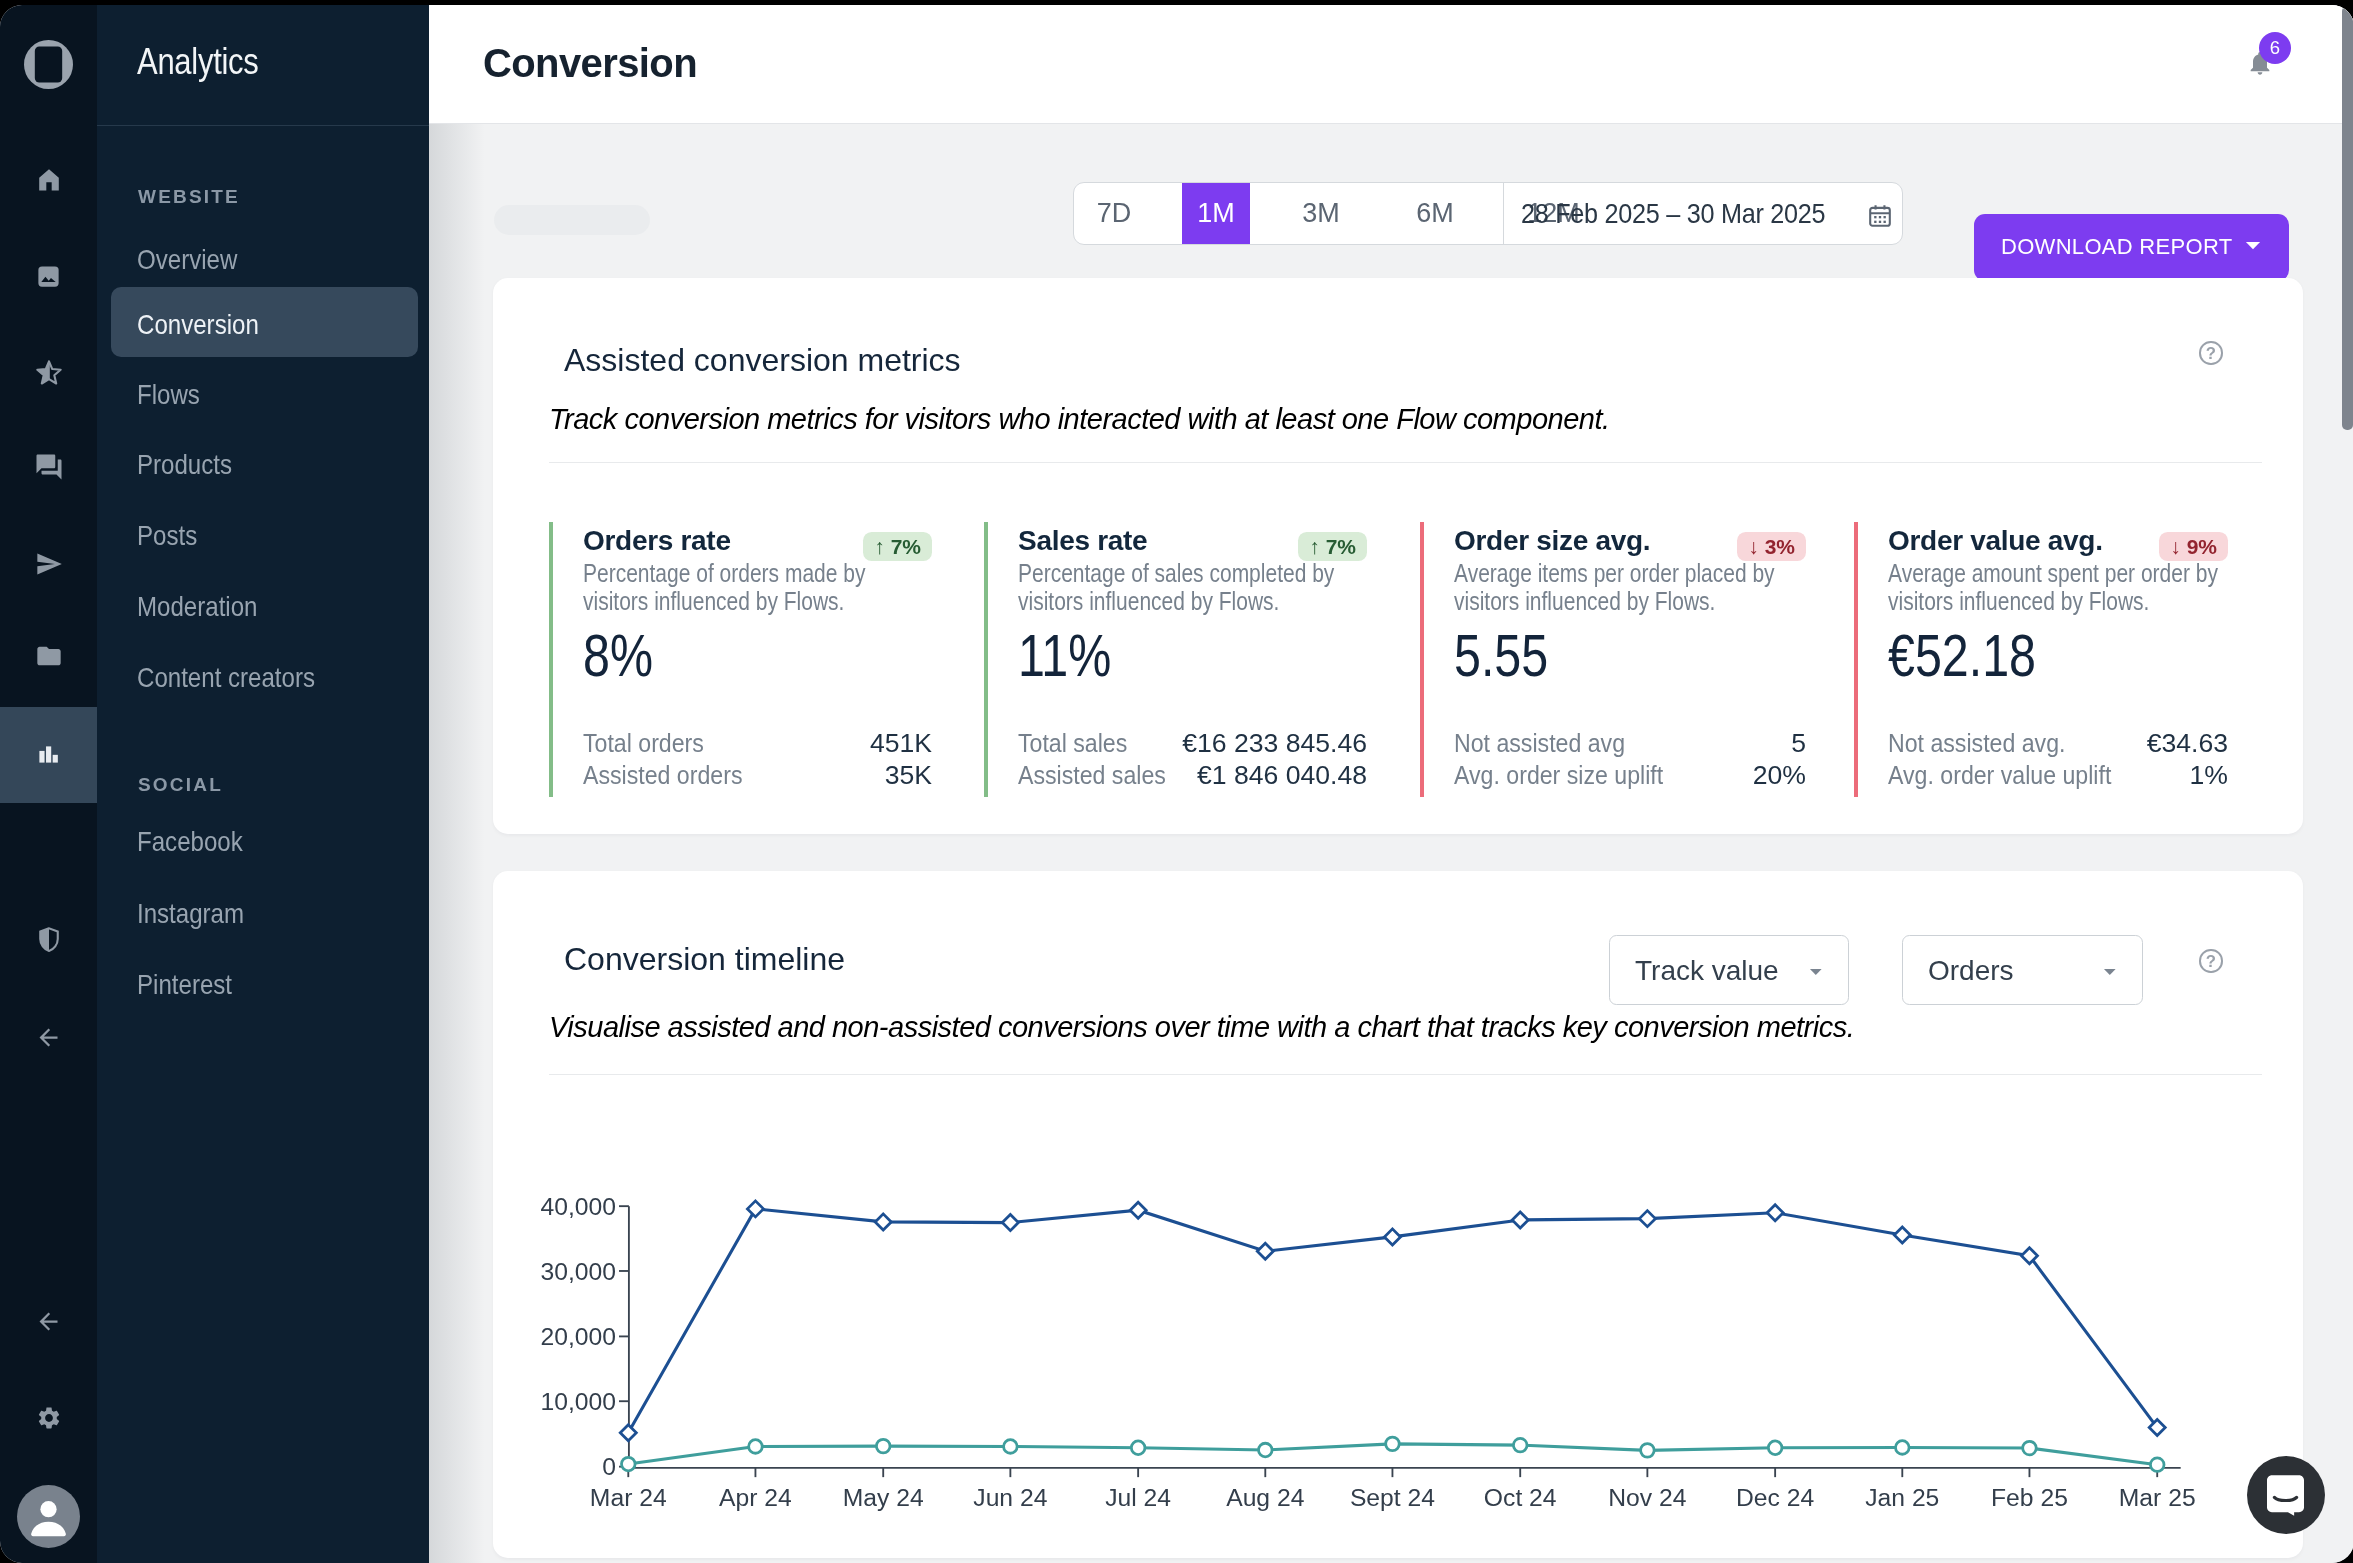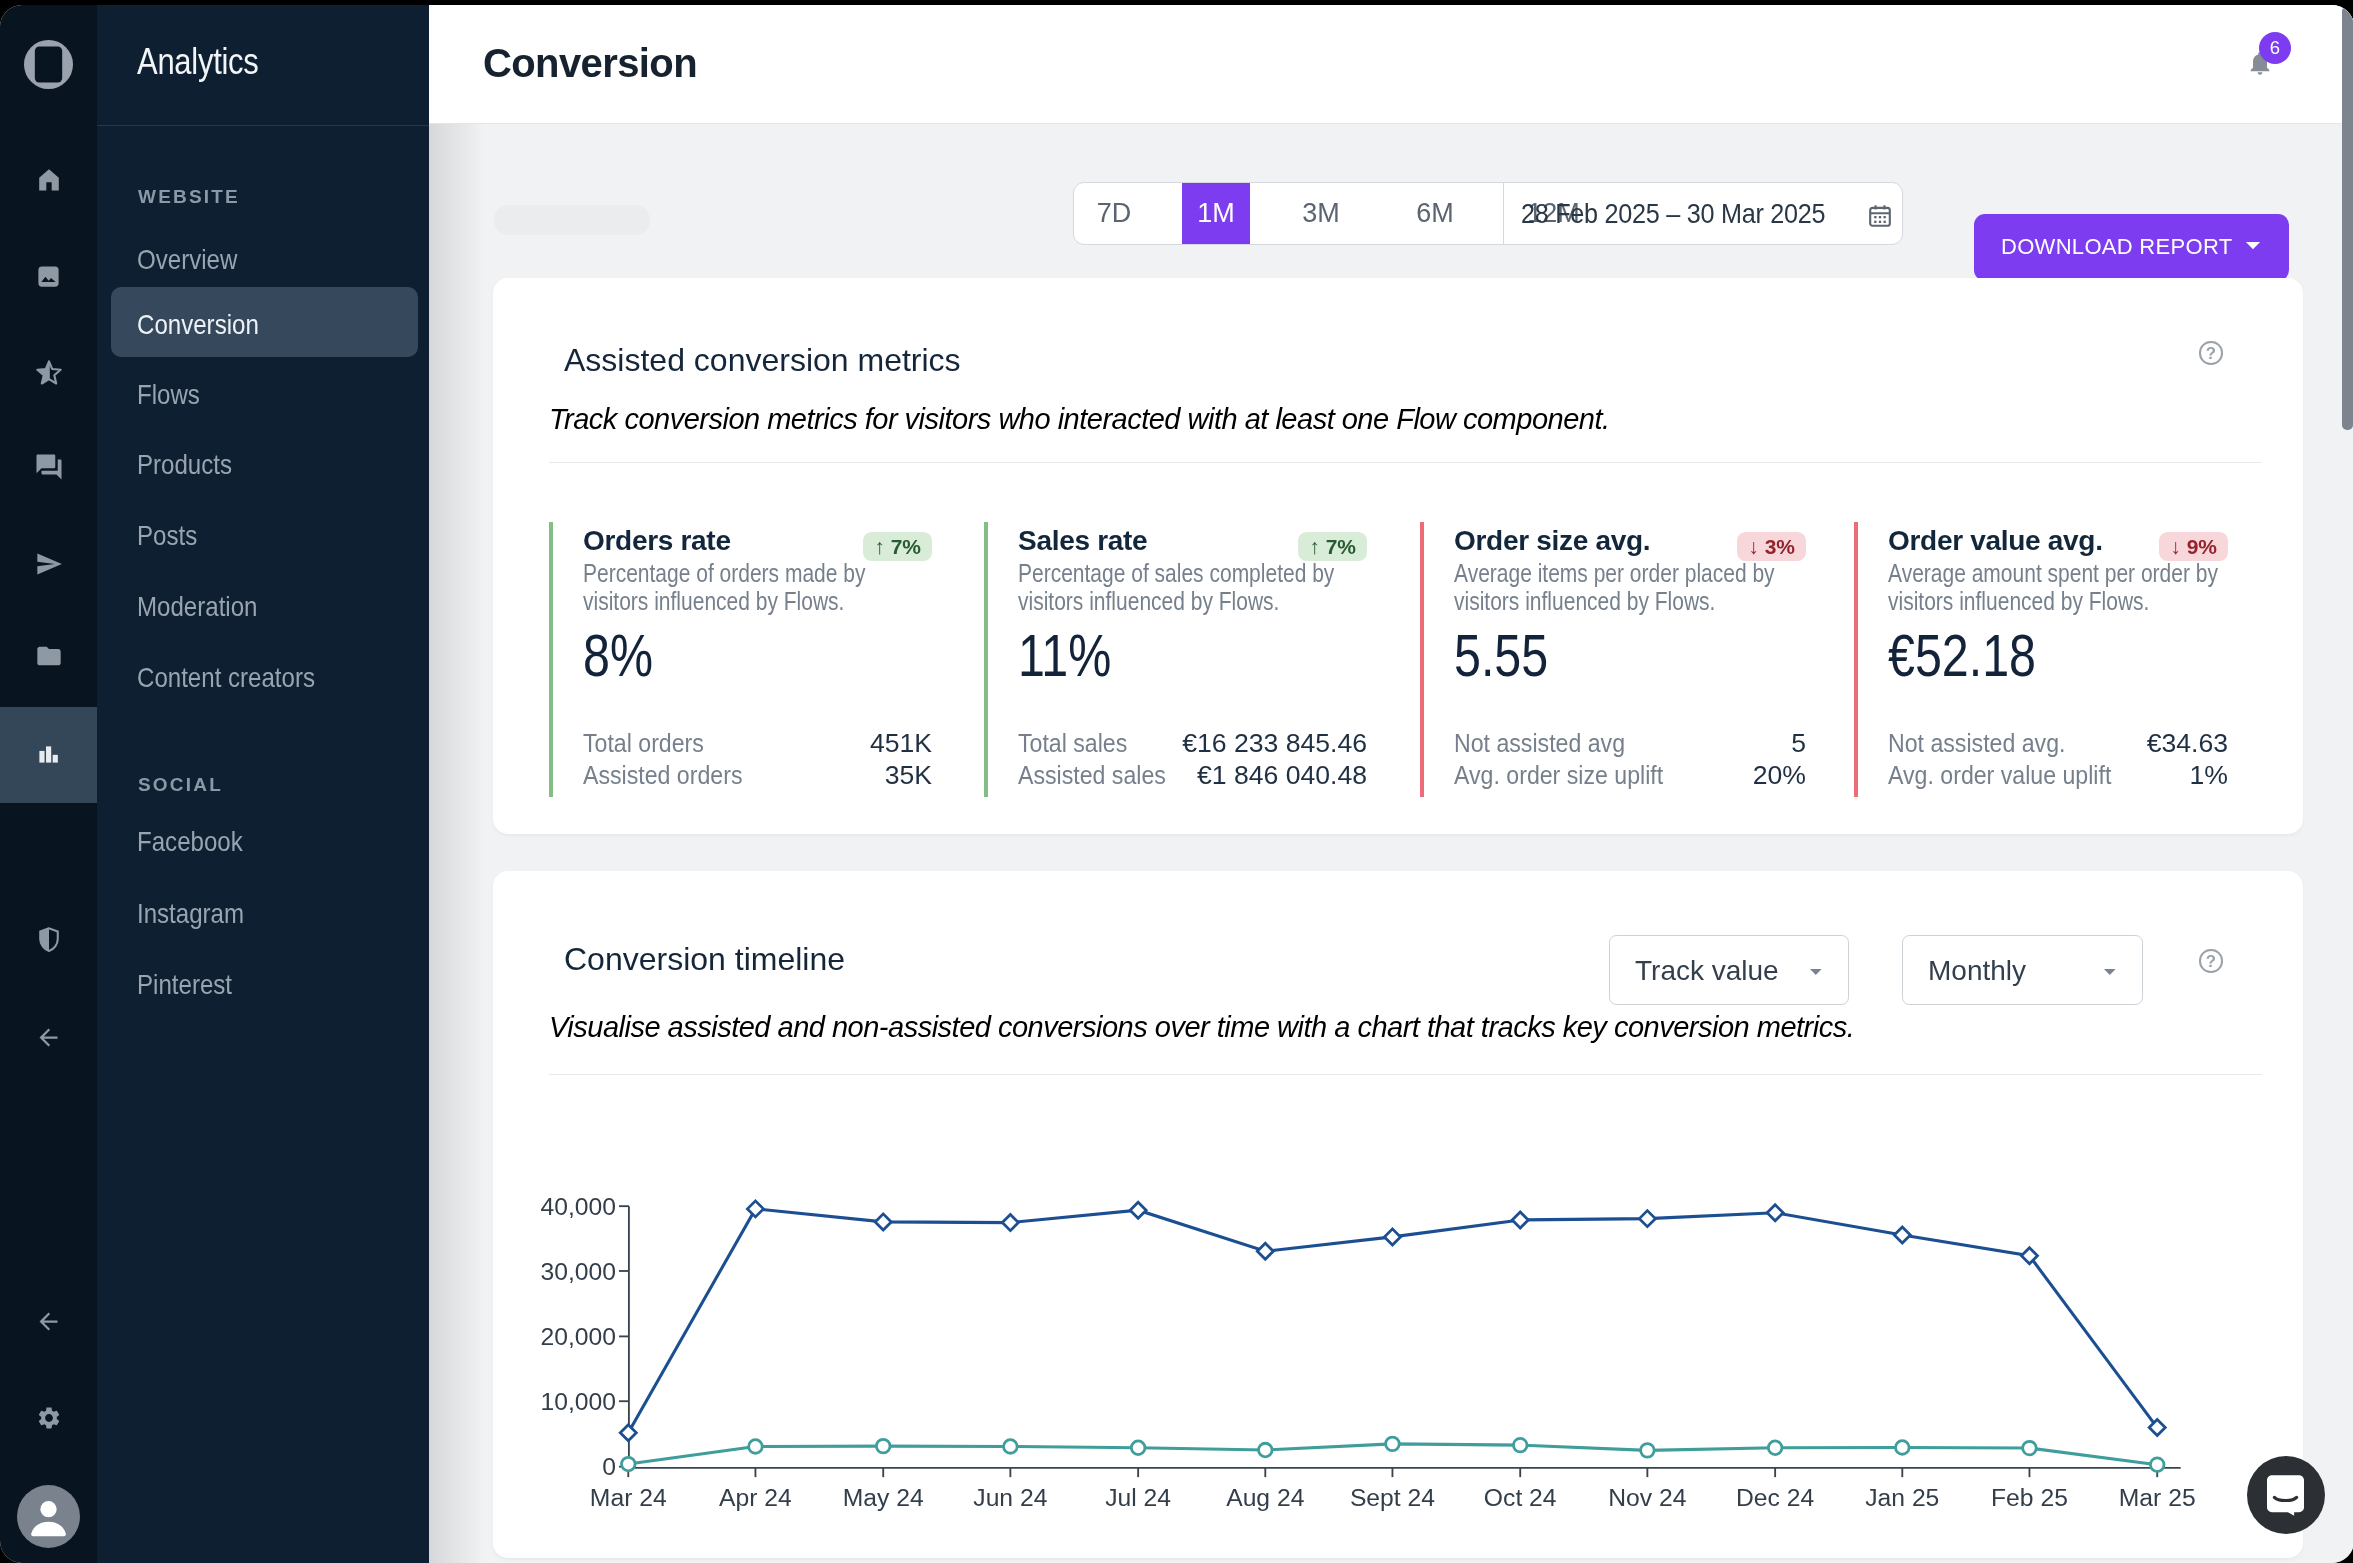--- a/index.html
+++ b/index.html
@@ -276,21 +276,21 @@
     </div>
     <div id="card2" class="card">
       <div class="ctitle" style="top:70px;">Conversion timeline</div>
       <div class="select" style="left:1116px; width:240px;">
           <span>Track value</span>
         <svg width="13.6" height="8" viewBox="0 0 22 13">
             <path d="M1.5 1.5 L11 11.5 L20.5 1.5 Z" fill="#7a8490"></path>
           </svg>
       </div>
       <div class="select" style="left:1409px; width:241px;">
-          <span>Monthly</span>
+          <span>Orders</span>
         <svg width="13.6" height="8" viewBox="0 0 22 13">
             <path d="M1.5 1.5 L11 11.5 L20.5 1.5 Z" fill="#7a8490"></path>
           </svg>
       </div>
       <div class="help" style="left:1706px; top:78px;">?</div>
       <div class="csub" style="top:140px;">Visualise assisted and non-assisted conversions over time with a chart that tracks key conversion metrics.</div>
       <div class="cdiv" style="top:203px;"></div>
       <svg id="chart" style="position:absolute; left:0; top:0;" width="1810" height="687" viewBox="0 0 2930 1113">
         <g stroke="#3a4450" stroke-width="3">
           <line x1="219" y1="543" x2="219" y2="967"></line>

